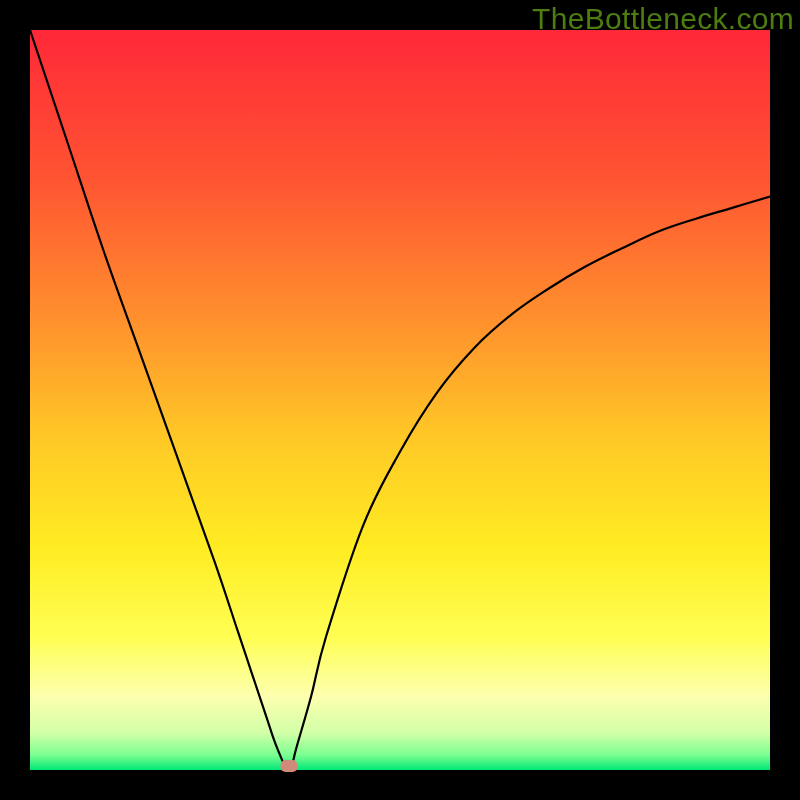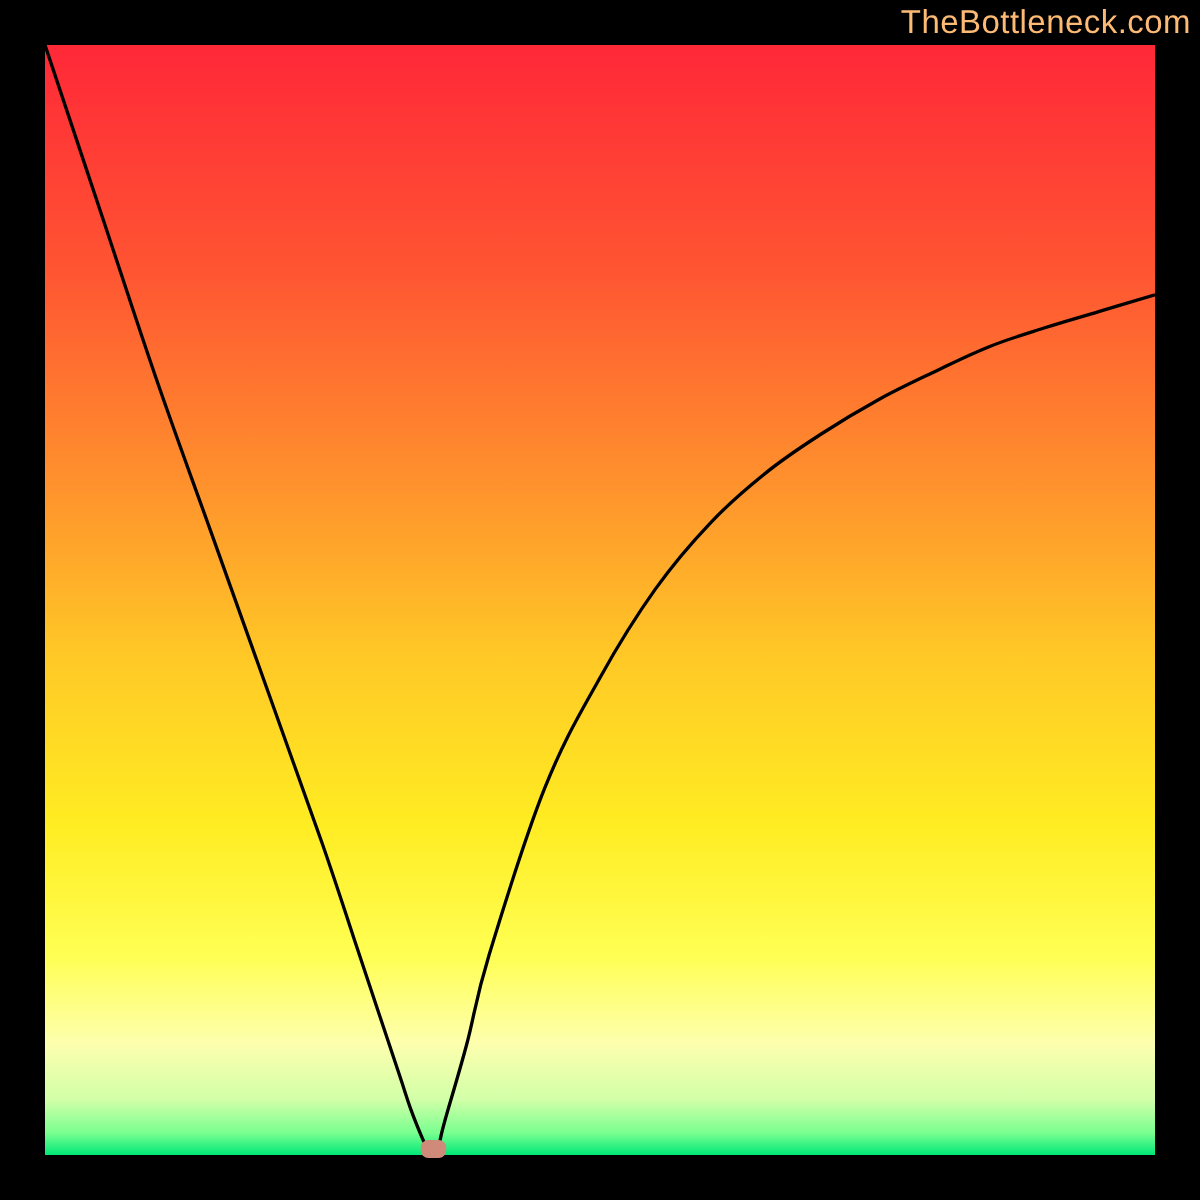--- a/index.html
+++ b/index.html
@@ -11,22 +11,22 @@
       width: 800px;
       height: 800px;
       background: #000000;
       position: relative;
       font-family: Arial, sans-serif;
     }
     .watermark {
       position: absolute;
       top: 2px;
       right: 6px;
-      color: #fdba74;
-      font-size: 22px;
+      color: #4d7c0f;
+      font-size: 30px;
       font-weight: 400;
       z-index: 10;
       letter-spacing: 0.3px;
       margin-left: 36px;
     }
     .chart-area {
       position: absolute;
       top: 30px;
       left: 30px;
       width: 740px;

